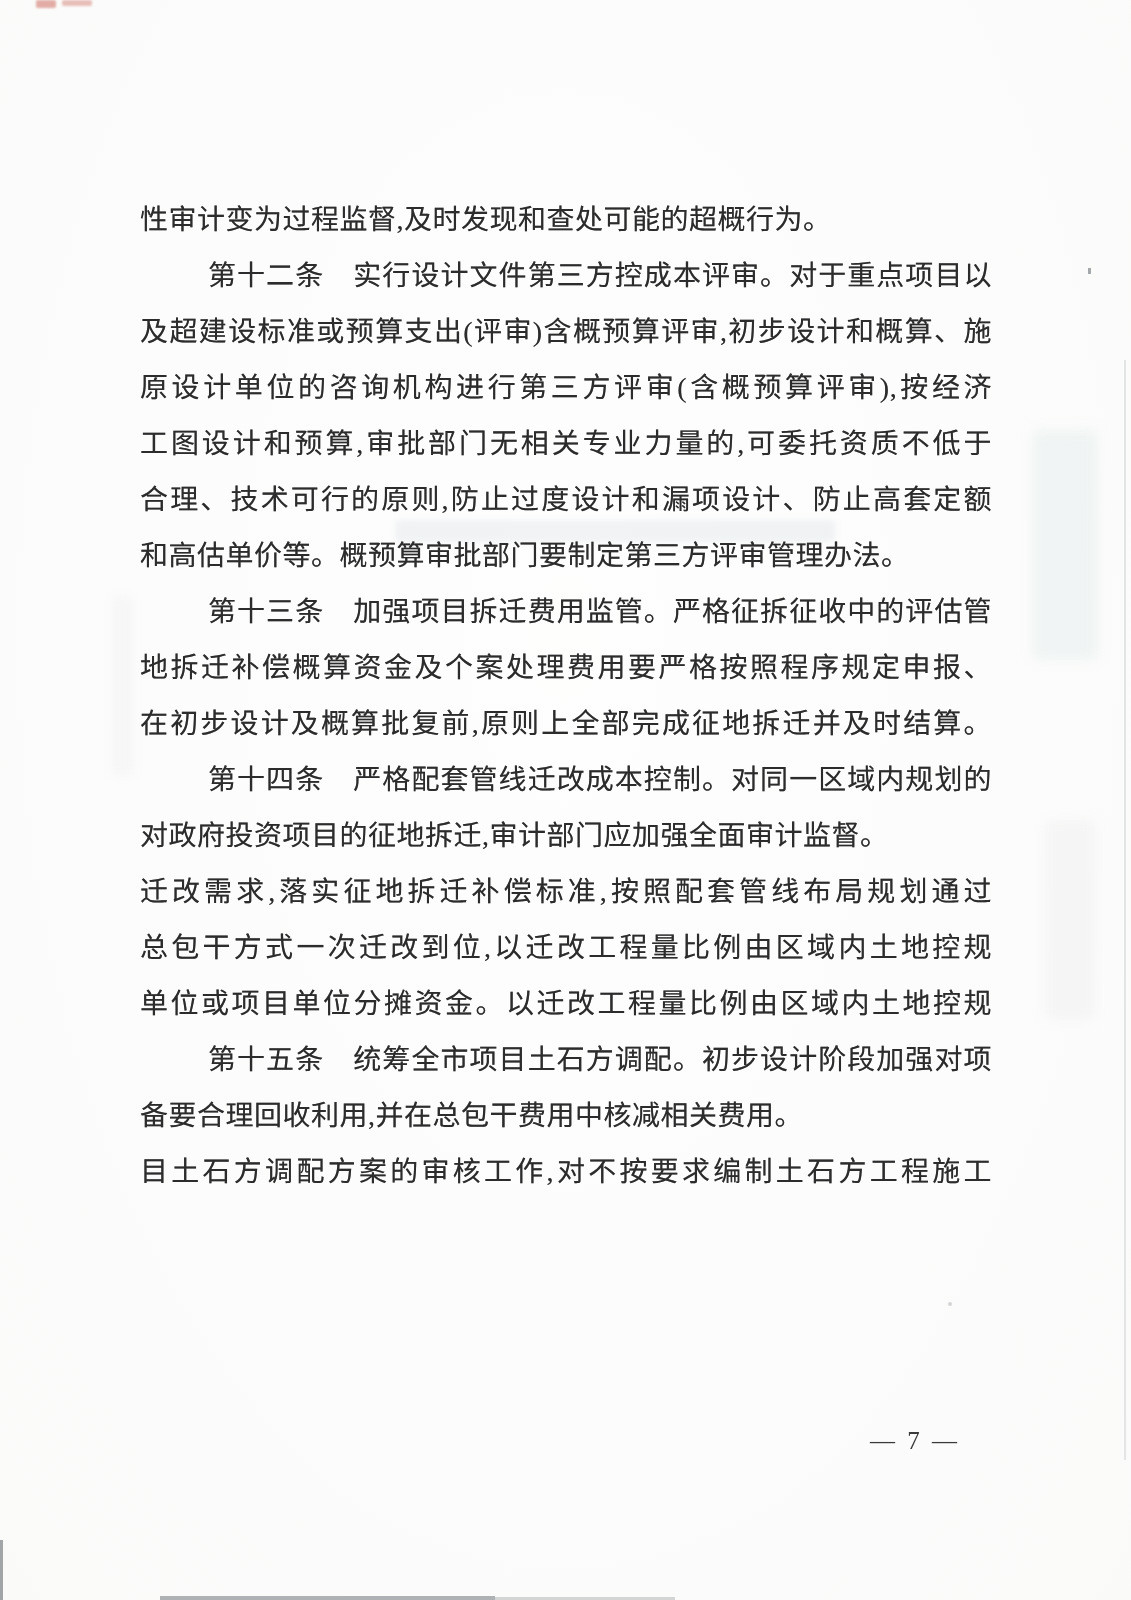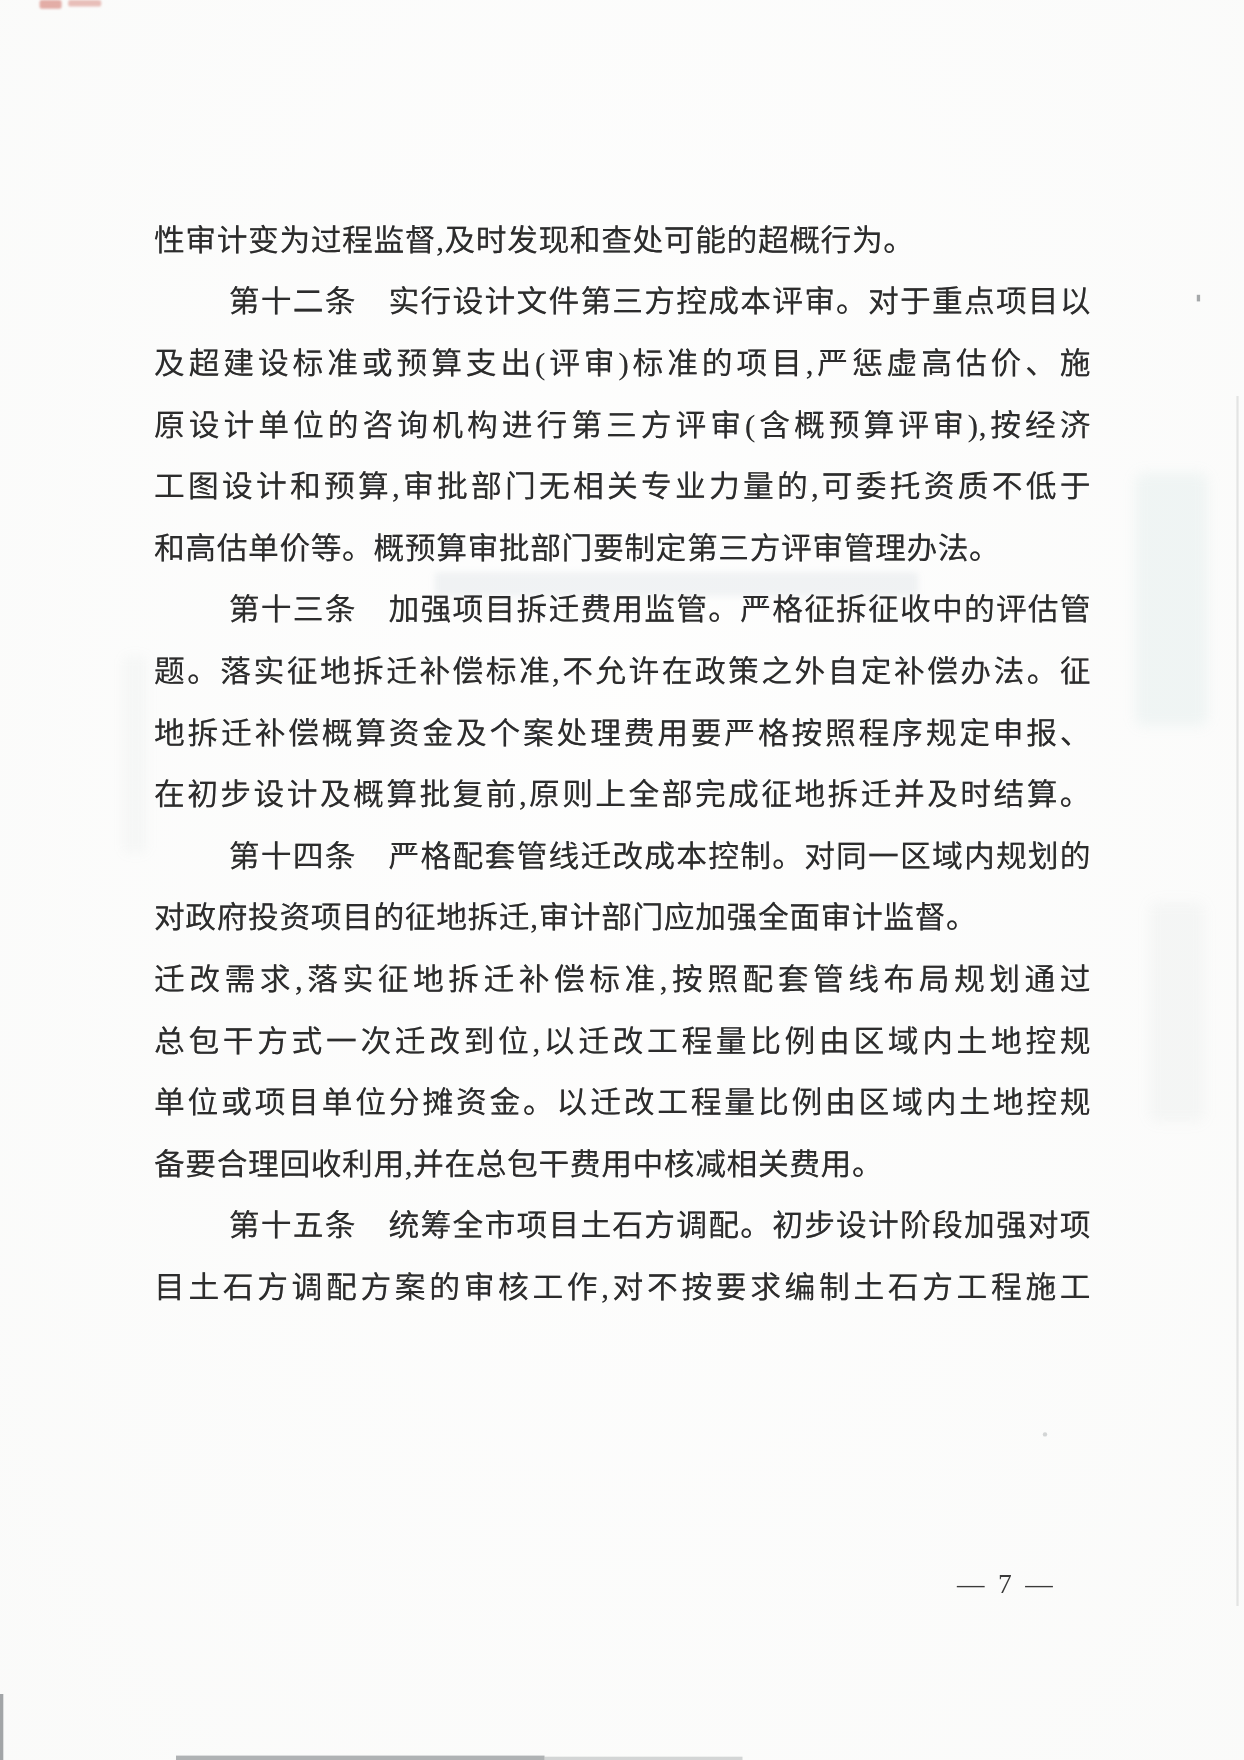--- a/index.html
+++ b/index.html
@@ -91,32 +91,32 @@
   <div class="artifact edge-right"></div>
   <div class="artifact edge-left-bottom"></div>
   <div class="artifact edge-bottom"></div>
   <div class="artifact edge-bottom-2"></div>
   <div class="artifact speck-1"></div>
   <div class="artifact speck-2"></div>
 
   <div class="text-block">
       <div class="line">性审计变为过程监督,及时发现和查处可能的超概行为。</div>
       <div class="line fill indent">第十二条　实行设计文件第三方控成本评审。对于重点项目以</div>
-      <div class="line fill">及超建设标准或预算支出(评审)标准的项目,严惩虚高估价、施</div>
+      <div class="line fill">及超建设标准或预算支出(评审)含概预算评审,初步设计和概算、施</div>
       <div class="line fill">原设计单位的咨询机构进行第三方评审(含概预算评审),按经济</div>
       <div class="line fill">工图设计和预算,审批部门无相关专业力量的,可委托资质不低于</div>
+      <div class="line fill">合理、技术可行的原则,防止过度设计和漏项设计、防止高套定额</div>
       <div class="line">和高估单价等。概预算审批部门要制定第三方评审管理办法。</div>
       <div class="line fill indent">第十三条　加强项目拆迁费用监管。严格征拆征收中的评估管</div>
-      <div class="line fill">题。落实征地拆迁补偿标准,不允许在政策之外自定补偿办法。征</div>
       <div class="line fill">地拆迁补偿概算资金及个案处理费用要严格按照程序规定申报、</div>
       <div class="line fill">在初步设计及概算批复前,原则上全部完成征地拆迁并及时结算。</div>
       <div class="line fill indent">第十四条　严格配套管线迁改成本控制。对同一区域内规划的</div>
       <div class="line">对政府投资项目的征地拆迁,审计部门应加强全面审计监督。</div>
       <div class="line fill">迁改需求,落实征地拆迁补偿标准,按照配套管线布局规划通过</div>
       <div class="line fill">总包干方式一次迁改到位,以迁改工程量比例由区域内土地控规</div>
       <div class="line fill">单位或项目单位分摊资金。以迁改工程量比例由区域内土地控规</div>
+      <div class="line fill indent">第十五条　统筹全市项目土石方调配。初步设计阶段加强对项</div>
       <div class="line">备要合理回收利用,并在总包干费用中核减相关费用。</div>
-      <div class="line fill indent">第十五条　统筹全市项目土石方调配。初步设计阶段加强对项</div>
       <div class="line fill">目土石方调配方案的审核工作,对不按要求编制土石方工程施工</div>
     </div>
 
   <div class="page-number">— 7 —</div>
 </div>
 
 </body></html>

